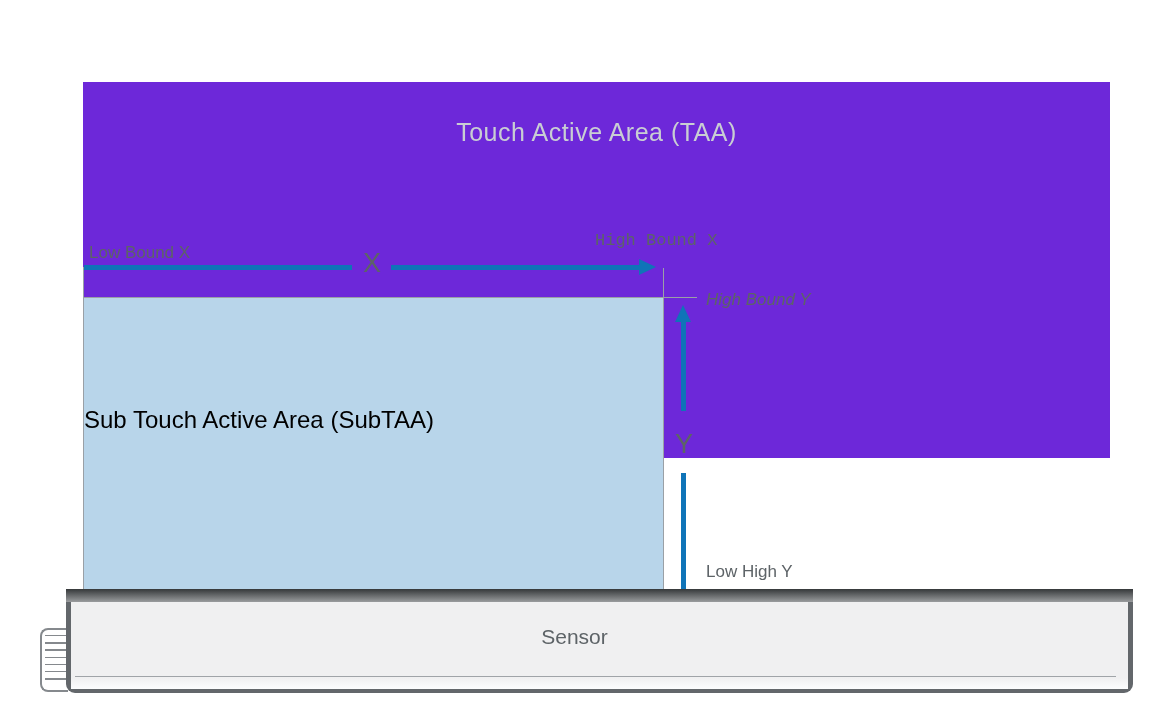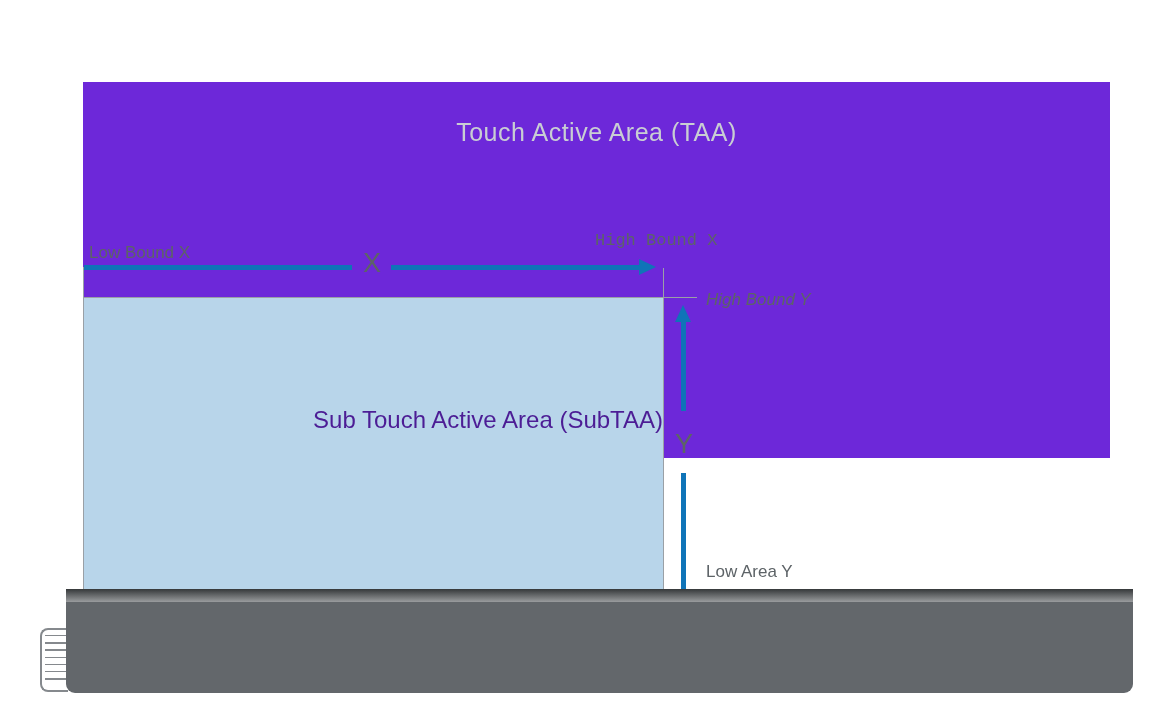--- a/index.html
+++ b/index.html
@@ -35,23 +35,23 @@
   .subtaa-box {
     position: absolute;
     left: 84px; top: 298px;
     width: 579px; height: 291px;
     background: #b8d5ea;
   }
   .subtaa-label {
     position: absolute;
     left: 0; top: 108px;
     width: 100%;
-    text-align: right;
+    text-align: left;
     font-size: 24px;
-    color: #4c1d95;
+    color: #000000;
   }
   
   .bline { position: absolute; background: #9aa0a6; }
   .bline-left   { left: 83px;  top: 267px; width: 1px;  height: 322px; }
   .bline-right  { left: 663px; top: 268px; width: 1px;  height: 321px; }
   .bline-top    { left: 83px;  top: 297px; width: 614px; height: 1px; }
   
   .xseg { position: absolute; height: 5px; background: #0f74b8; }
   .xseg1 { left: 84px;  top: 265px; width: 268px; }
   .xseg2 { left: 391px; top: 265px; width: 249px; }
@@ -179,23 +179,28 @@
   <div class="xhead"></div>
 
   <div class="yhead"></div>
   <div class="yseg yseg1"></div>
   <div class="y-axis-letter">Y</div>
   <div class="yseg yseg2"></div>
 
   <div class="bound-label lbl-low-x">Low Bound X</div>
   <div class="bound-label lbl-high-x">High Bound X</div>
   <div class="bound-label lbl-high-y">High Bound Y</div>
-  <div class="bound-label lbl-low-y">Low Area Y</div>
+  <div class="bound-label lbl-low-y">Low High Y</div>
 
   <div class="connector">
     <div class="connector-pins"></div>
   </div>
 
   <div class="sensor-bar">
     <div class="sensor-topband"></div>
+    <div class="sensor-body">
+      <div class="sensor-label">Sensor</div>
+      <div class="sensor-innerline"></div>
+      <div class="sensor-bottomstrip"></div>
+    </div>
   </div>
 
 </div>
 
 </body></html>

